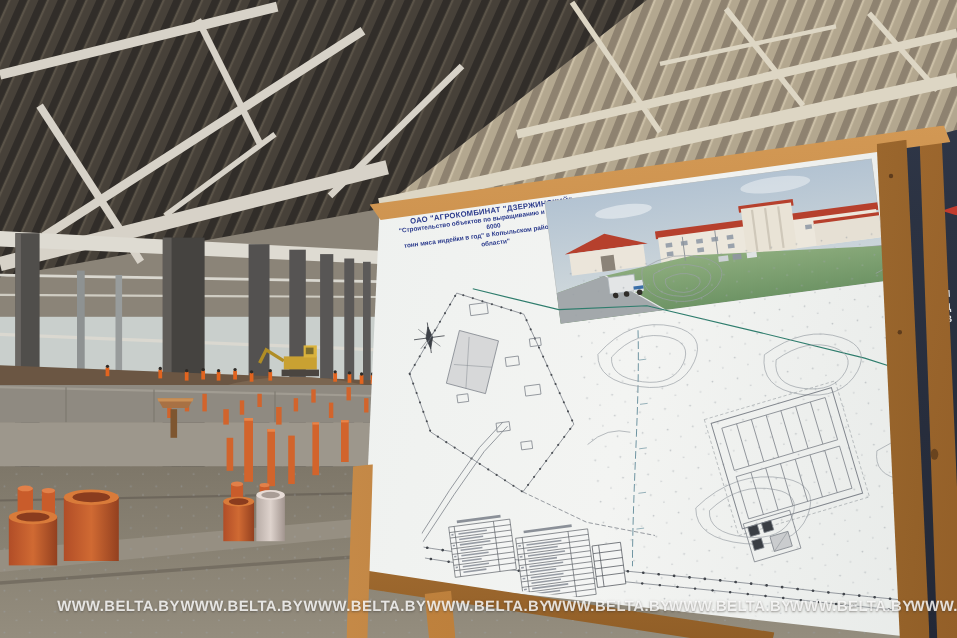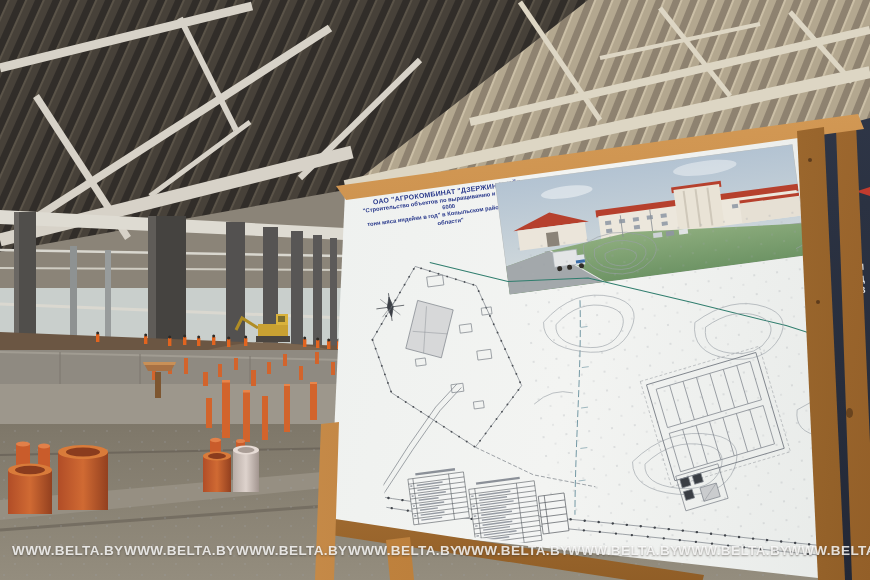--- a/index.html
+++ b/index.html
@@ -47,21 +47,21 @@
     clip-path:polygon(322px 517px,704px 575px,700px 591px,318px 533px);}
   .frame-left-post{background:linear-gradient(92deg,#d99e58 0%,#b97d3d 60%,#8a5a24 100%);
     clip-path:polygon(321px 424px,339px 422px,334px 580px,315px 580px);}
   .frame-leg{background:linear-gradient(92deg,#d09045 0%,#a96f33 100%);
     clip-path:polygon(386px 540px,410px 537px,414px 580px,390px 580px);}
   .screw{position:absolute;width:4px;height:4px;border-radius:50%;background:#54351a;opacity:.85;}
 
   
   .wm{position:absolute;top:543px;font-size:13.5px;font-weight:bold;letter-spacing:.4px;
     color:rgba(255,255,255,.82);text-shadow:0 1px 2px rgba(60,55,48,.55);
-    font-family:"Liberation Sans",sans-serif;white-space:nowrap;}
+    font-family:"Liberation Sans",sans-serif;white-space:nowrap;margin-left:40px;}
 </style>
 </head>
 <body>
 
 <div class="stage">
 
   <svg class="scene" width="870" height="580" viewBox="0 0 870 580">
     <defs>
       <pattern id="ribsDark" width="16" height="16" patternUnits="userSpaceOnUse" patternTransform="rotate(24)">
         <rect width="16" height="16" fill="#474139"></rect>

